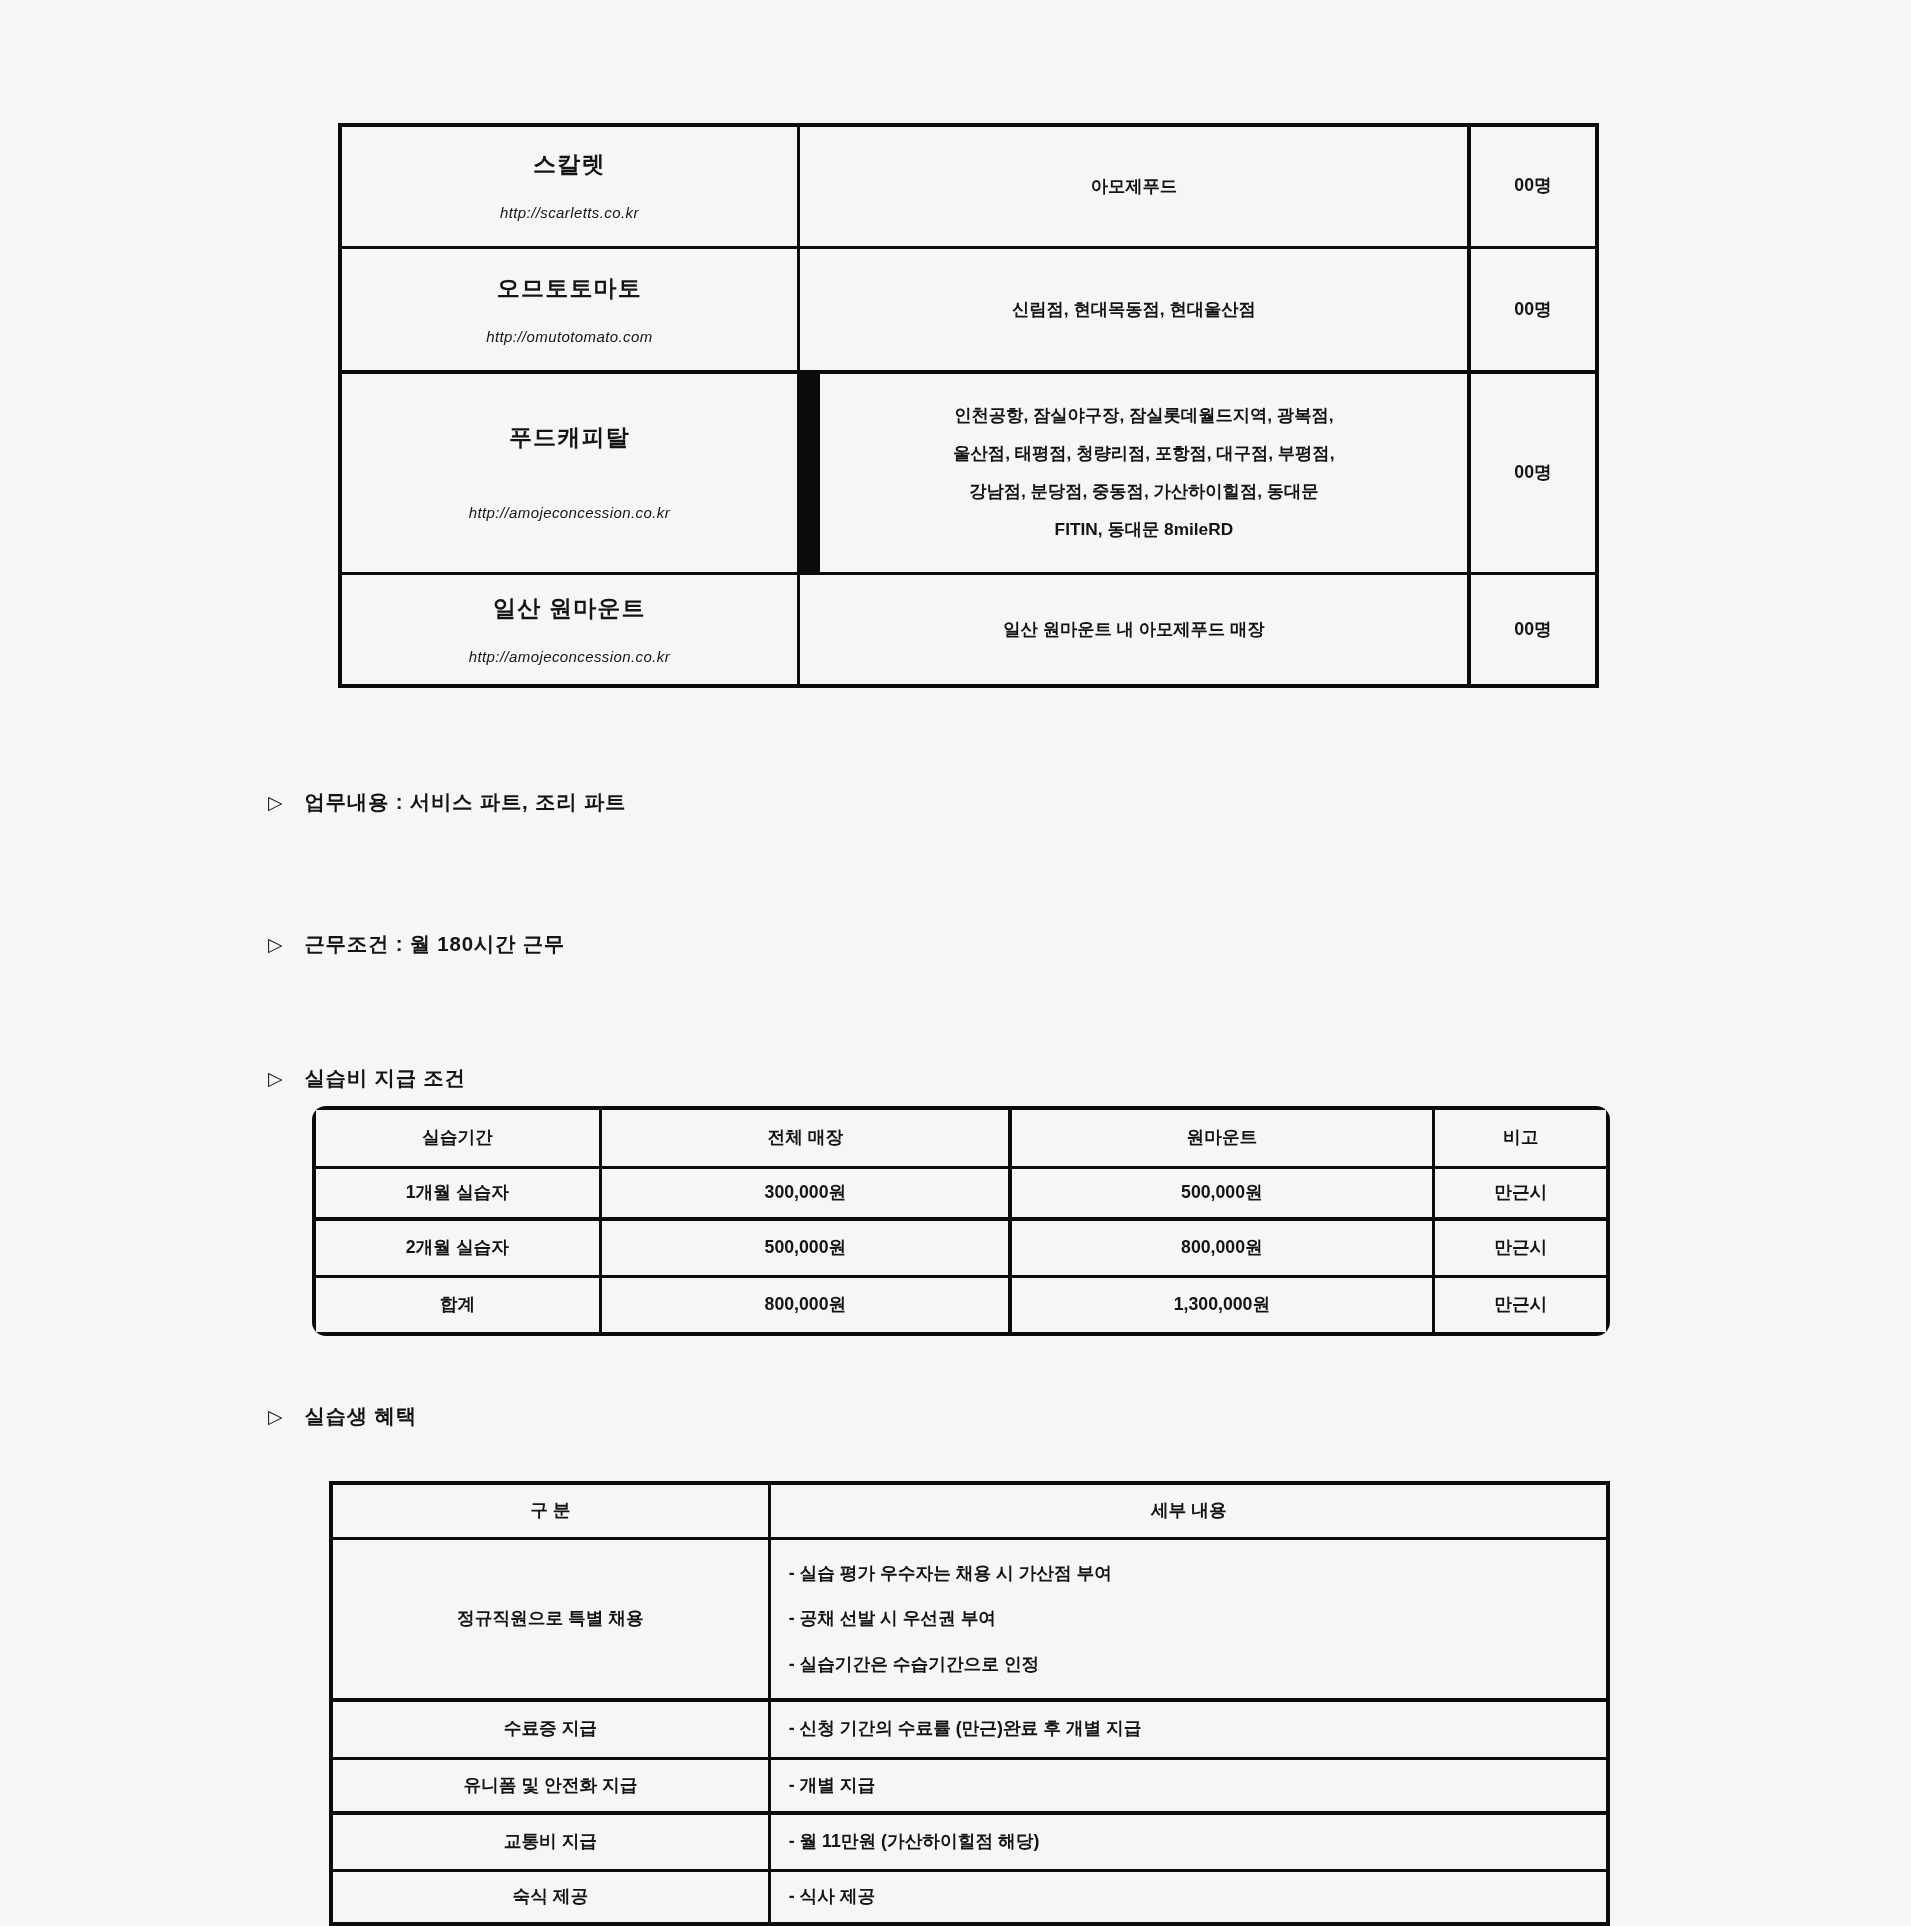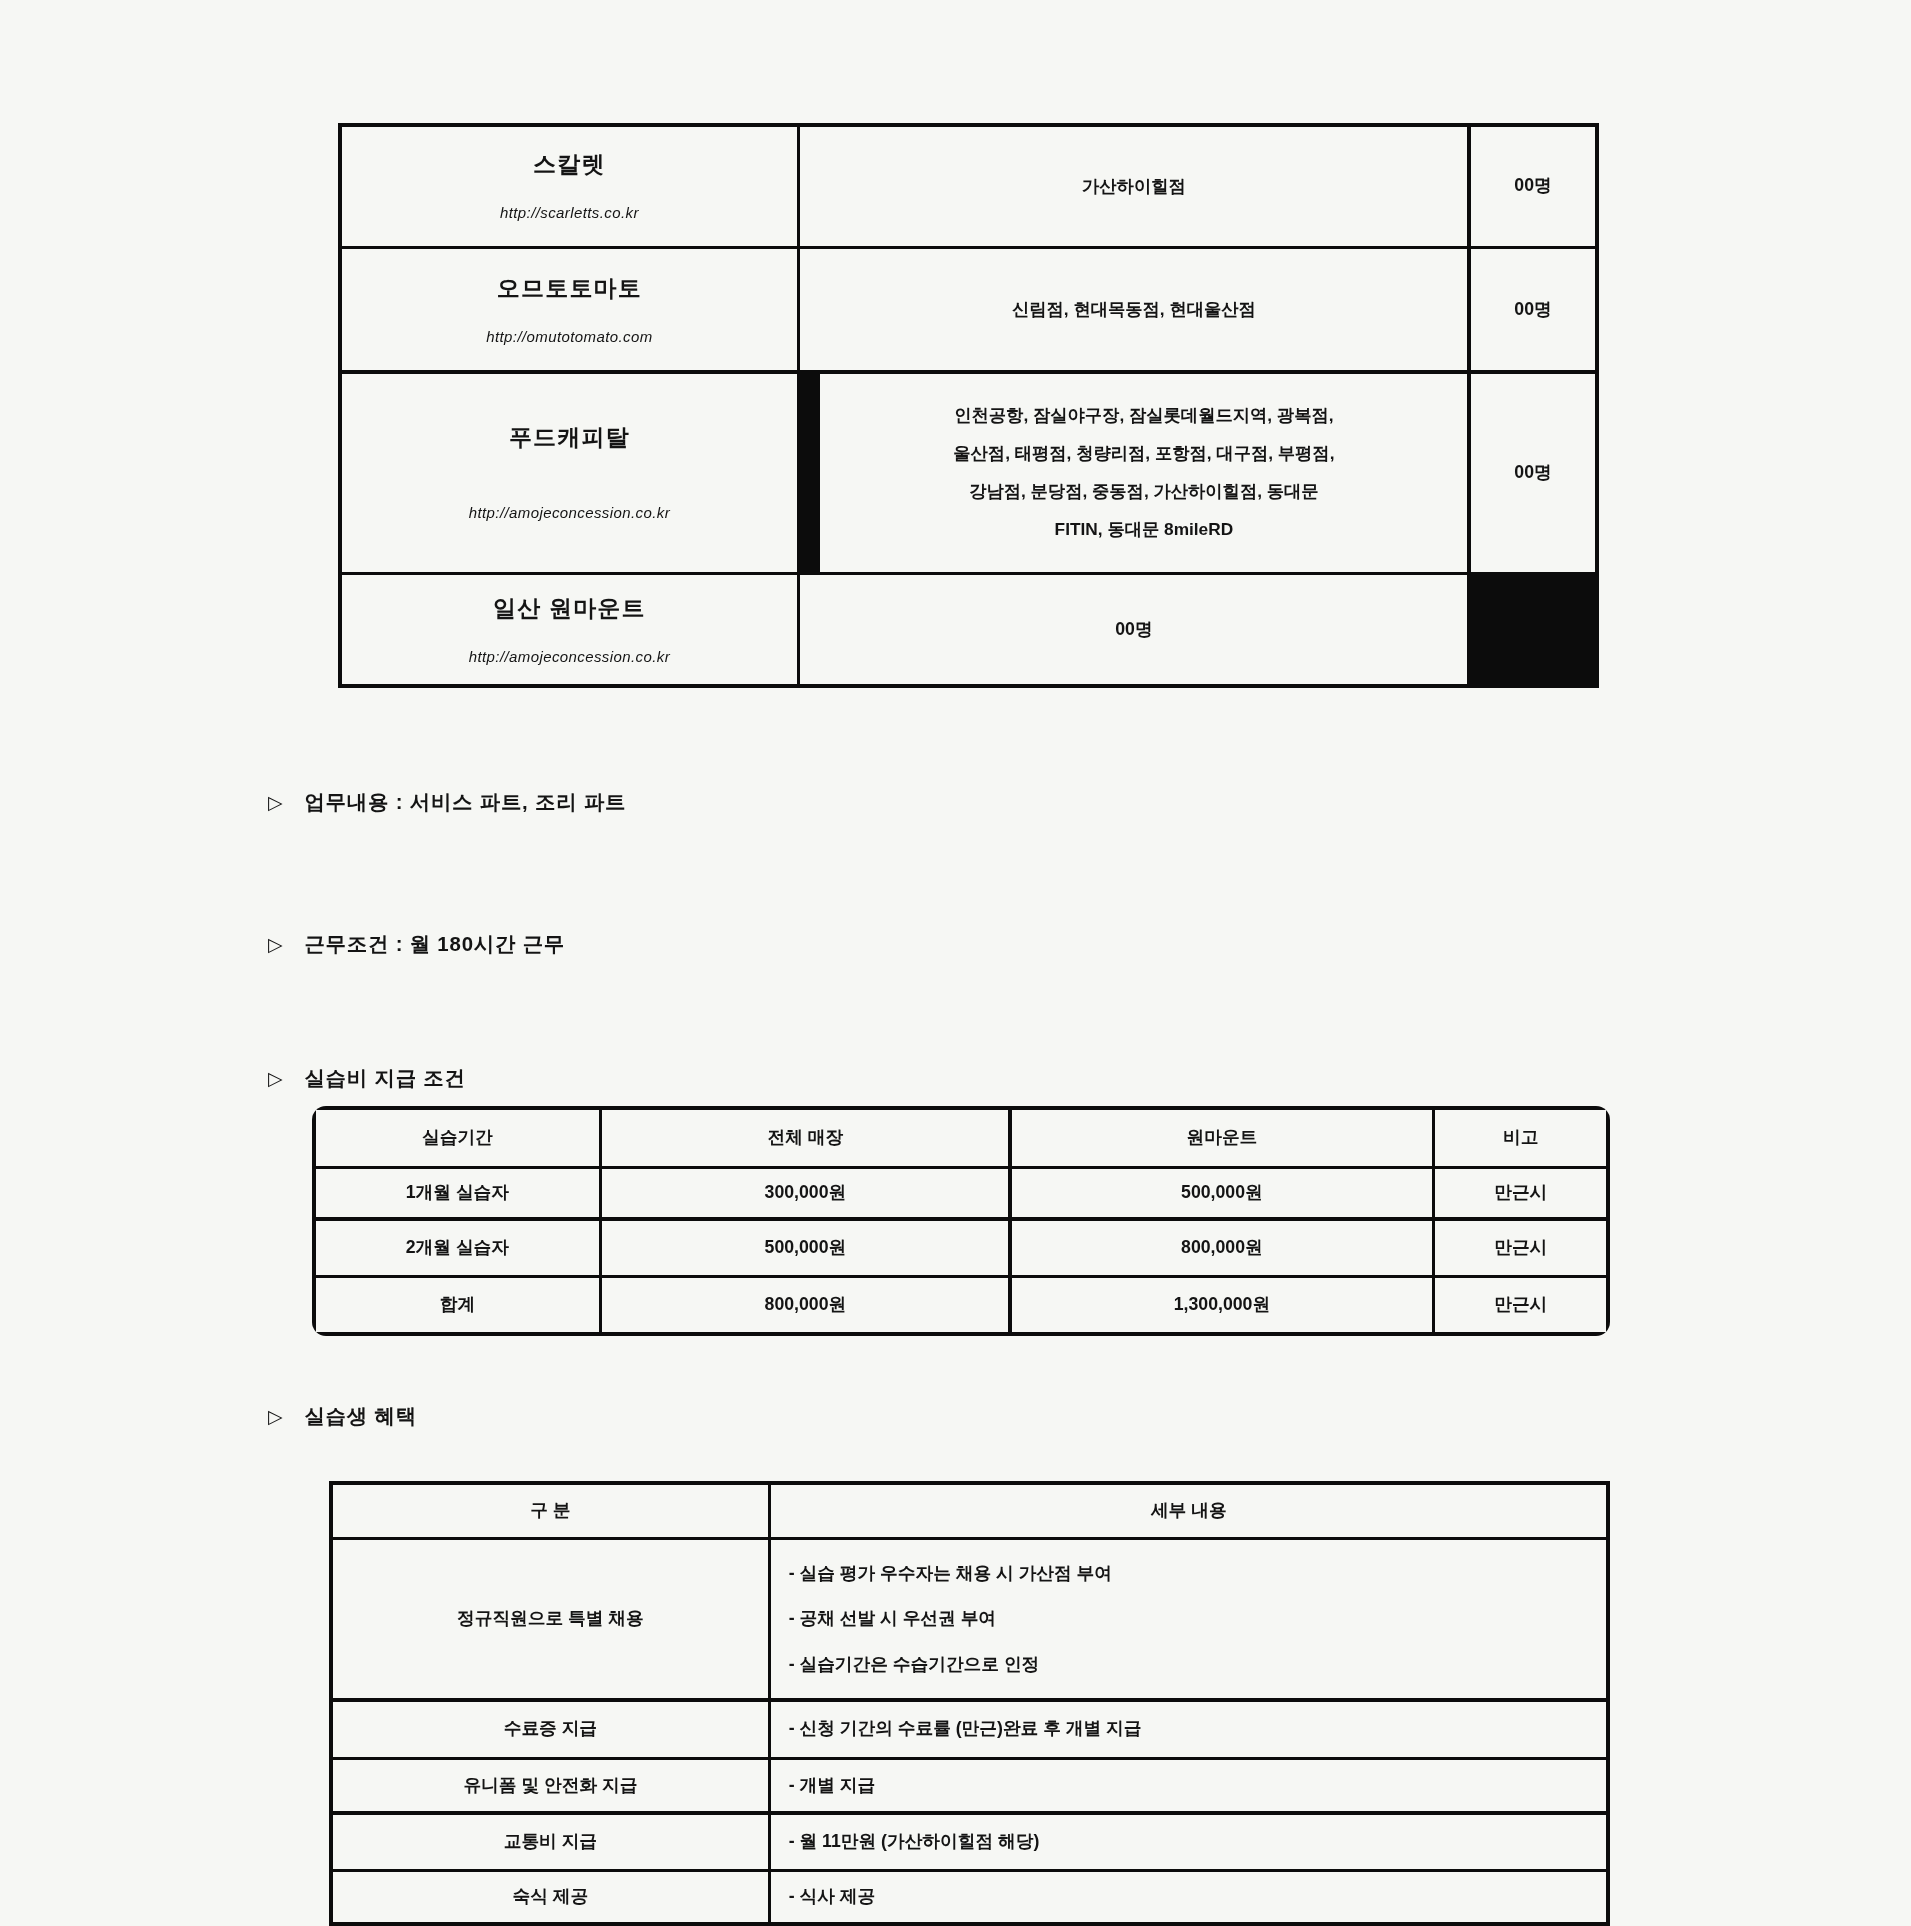--- a/index.html
+++ b/index.html
@@ -29,21 +29,21 @@
 
   <div class="tbl abs" style="left:338px;top:123px;width:1261px;height:565px;
               grid-template-columns:455px 667px 1fr;
               grid-template-rows:119px 121px 198px 1fr;">
 
     <div class="cell col gap-md">
       <div class="co-name">스칼렛</div>
       <div class="co-url">http://scarletts.co.kr</div>
     </div>
     <div class="cell stores">
-      <div>가산하이힐점</div>
+      <div>아모제푸드</div>
     </div>
     <div class="cell">00명</div>
 
     <div class="cell col gap-md">
       <div class="co-name">오므토토마토</div>
       <div class="co-url">http://omutotomato.com</div>
     </div>
     <div class="cell stores">
       <div>신림점, 현대목동점, 현대울산점</div>
     </div>
@@ -57,20 +57,23 @@
       <div>인천공항, 잠실야구장, 잠실롯데월드지역, 광복점,</div>
       <div>울산점, 태평점, 청량리점, 포항점, 대구점, 부평점,</div>
       <div>강남점, 분당점, 중동점, 가산하이힐점, 동대문</div>
       <div>FITIN, 동대문 8mileRD</div>
     </div>
     <div class="cell">00명</div>
 
     <div class="cell col gap-md">
       <div class="co-name">일산 원마운트</div>
       <div class="co-url">http://amojeconcession.co.kr</div>
+    </div>
+    <div class="cell stores">
+      <div>일산 원마운트 내 아모제푸드 매장</div>
     </div>
     <div class="cell">00명</div>
   </div>
 
   <div class="headline abs" style="left:268px;top:788px;">
     <span class="tri">▷</span>
     <span>업무내용 : 서비스 파트, 조리 파트</span>
   </div>
 
   <div class="headline abs" style="left:268px;top:930px;">

